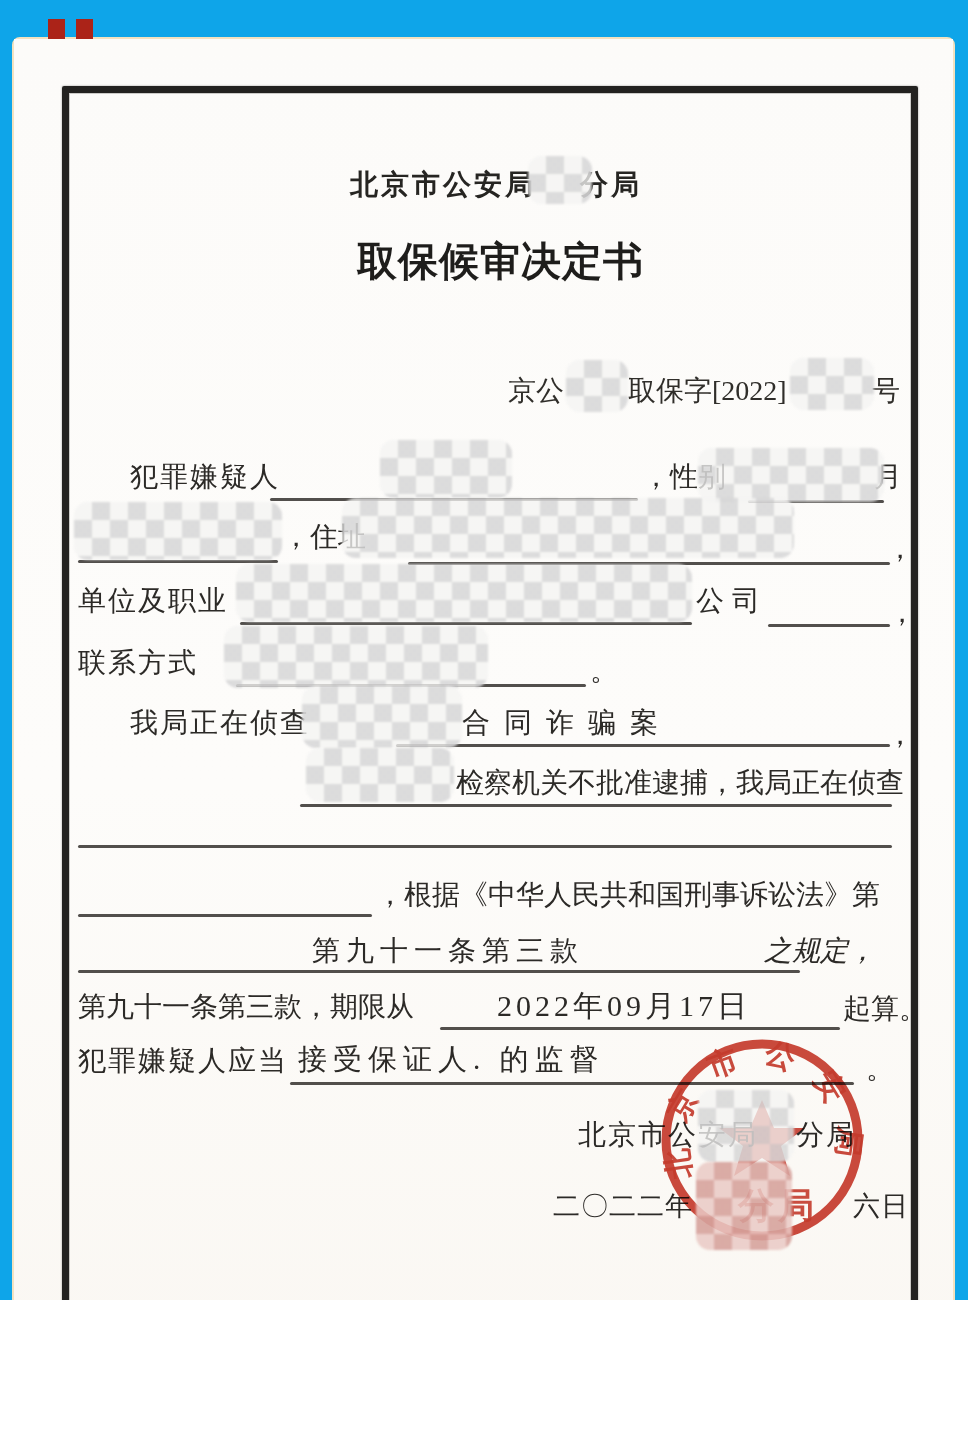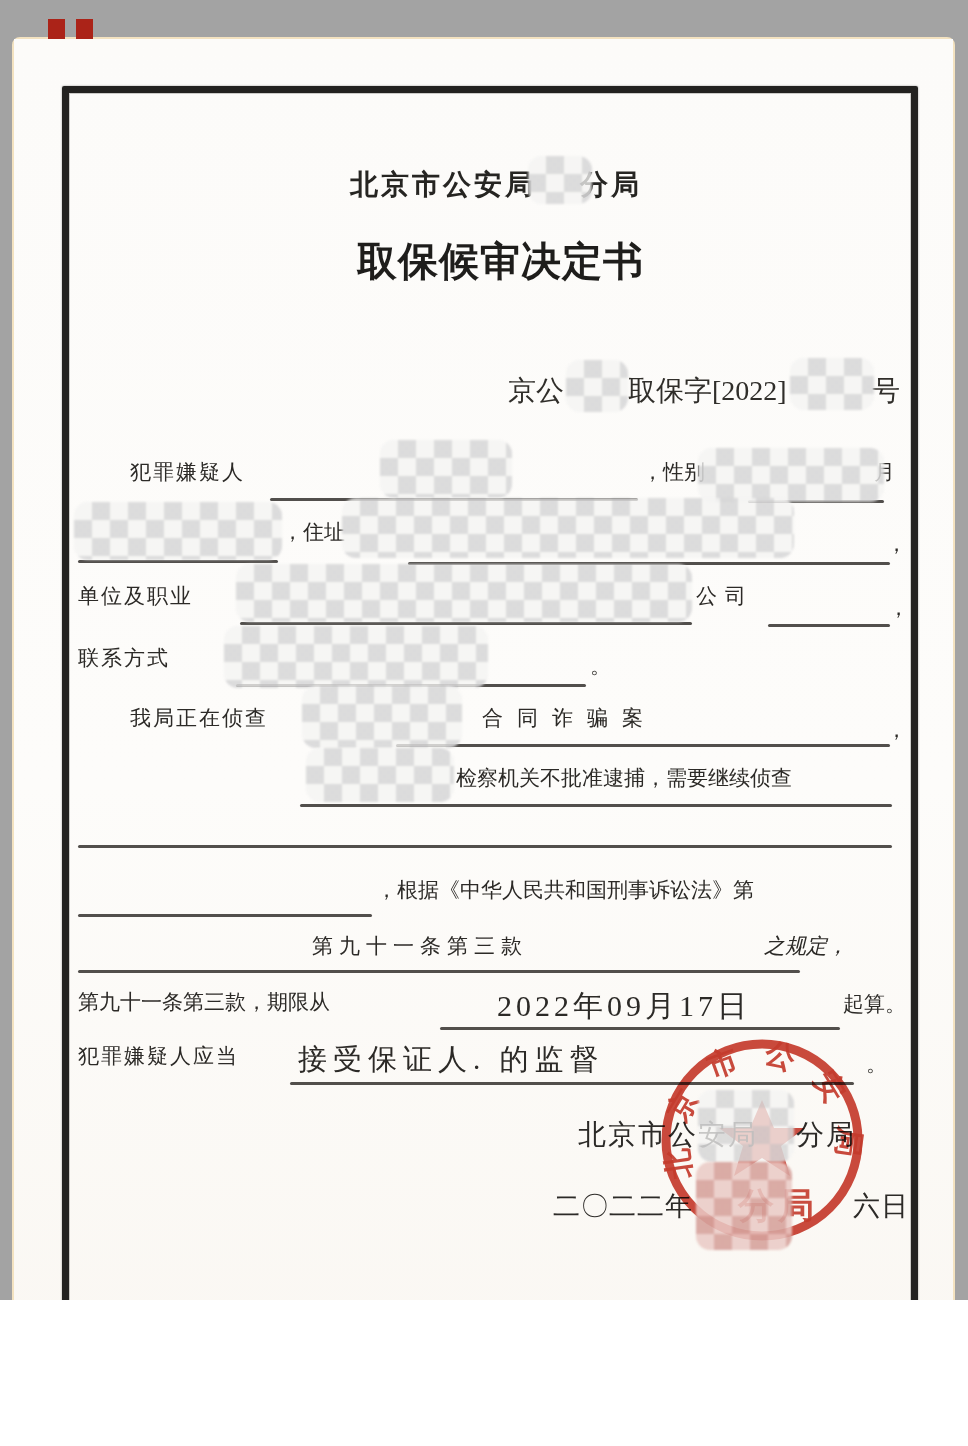--- a/index.html
+++ b/index.html
@@ -1,27 +1,27 @@
 <!DOCTYPE html>
 <html><head>
 <meta charset="utf-8">
 <style>
   html,body{margin:0;padding:0;background:#ffffff;}
-  .page{position:relative;width:968px;height:1300px;background:#a3a3a3;overflow:hidden;
+  .page{position:relative;width:968px;height:1300px;background:#0ea5e9;overflow:hidden;
         font-family:"Liberation Serif","DejaVu Serif",serif;}
   .card{position:absolute;left:12px;top:37px;width:939px;height:1390px;
         background:#fbf4e7;border:2px solid #f3e2c0;border-radius:8px;}
   .photo{position:absolute;left:14px;top:39px;width:939px;height:1358px;
          background:linear-gradient(180deg,#fcfbf9 0%,#fdfcfa 55%,#faf7f2 100%);}
   .frame{position:absolute;left:62px;top:86px;width:842px;height:1285px;
          border:7px solid #232220;border-radius:2px;
          box-shadow:inset 0 0 0 1px rgba(60,58,55,.25), 0 0 2px rgba(40,40,40,.5);}
   .quote-bar{position:absolute;width:17px;height:36px;
              clip-path:polygon(0 0,100% 0,100% 100%,40% 100%,0 62%);}
-  .t{position:absolute;white-space:nowrap;color:#2c2a27;font-size:21px;z-index:2;}
+  .t{position:absolute;white-space:nowrap;color:#2c2a27;font-size:28px;z-index:2;}
   .hdr{font-size:28px;letter-spacing:3px;font-weight:600;color:#262522;}
   .title{font-size:40px;font-weight:700;letter-spacing:1px;color:#1e1d1b;font-family:Liberation Serif, serif;}
   .num{font-size:28px;color:#302e2a;}
   .ul{position:absolute;height:3px;background:#3a3733;border-radius:2px;z-index:1;opacity:.88;}
   .mosaic{position:absolute;z-index:5;border-radius:14px;
           background-color:rgba(243,243,242,.78);
           background-image:repeating-conic-gradient(rgba(188,188,190,.45) 0% 25%, rgba(236,236,236,0) 0% 50%);
           background-size:36px 36px;filter:blur(1.2px);}
   .mosaic.pink{background-color:rgba(231,197,191,.82);
           background-image:repeating-conic-gradient(rgba(202,137,131,.5) 0% 25%, rgba(242,216,211,.25) 0% 50%);}
@@ -65,25 +65,25 @@
   <div class="ul" style="left:240px;top:622px;width:452px;"></div>
   <div class="t" style="left:696px;top:582px;letter-spacing:8px;">公司</div>
   <div class="ul" style="left:768px;top:624px;width:122px;"></div>
   <div class="t" style="left:888px;top:594px;">，</div>
 
   <div class="t" style="left:78px;top:644px;letter-spacing:2px;">联系方式</div>
   <div class="ul" style="left:236px;top:684px;width:350px;"></div>
   <div class="t" style="left:590px;top:652px;">。</div>
 
   <div class="t" style="left:130px;top:704px;letter-spacing:2px;">我局正在侦查</div>
-  <div class="t" style="left:462px;top:704px;letter-spacing:14px;margin-left:20px;">合同诈骗案</div>
+  <div class="t" style="left:462px;top:704px;letter-spacing:14px;">合同诈骗案</div>
   <div class="ul" style="left:396px;top:744px;width:494px;"></div>
   <div class="t" style="left:886px;top:716px;">，</div>
 
-  <div class="t" style="left:456px;top:764px;">检察机关不批准逮捕，需要继续侦查</div>
+  <div class="t" style="left:456px;top:764px;">检察机关不批准逮捕，我局正在侦查</div>
   <div class="ul" style="left:300px;top:804px;width:592px;"></div>
 
   <div class="ul" style="left:78px;top:845px;width:814px;height:3px;"></div>
 
   <div class="ul" style="left:78px;top:914px;width:294px;"></div>
   <div class="t" style="left:376px;top:876px;">，根据《中华人民共和国刑事诉讼法》第</div>
 
   <div class="ul" style="left:78px;top:970px;width:722px;"></div>
   <div class="t" style="left:312px;top:932px;letter-spacing:6px;">第九十一条第三款</div>
   <div class="t" style="left:764px;top:932px;font-style:italic;">之规定，</div>

